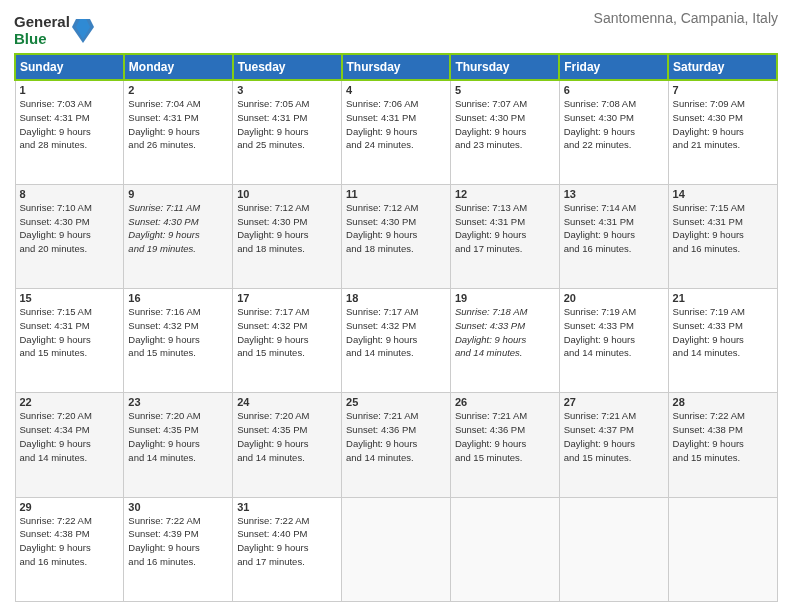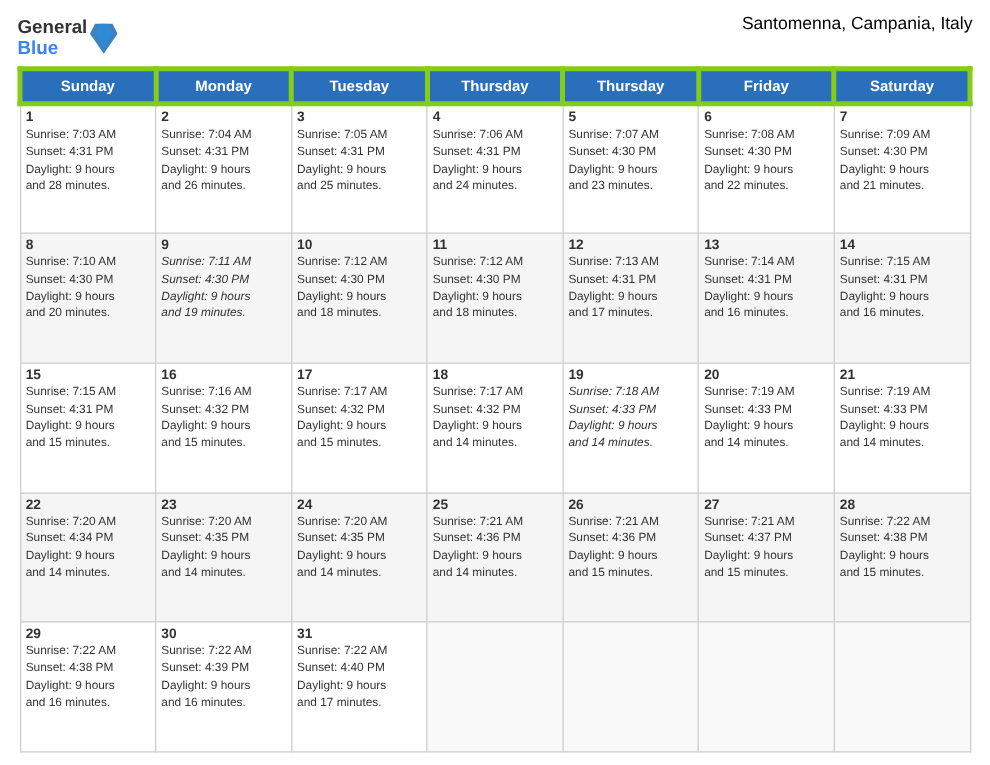--- a/index.html
+++ b/index.html
@@ -34,53 +34,53 @@
       line-height: 1.1;
     }
     .logo-general {
       font-size: 15px;
       font-weight: bold;
       color: #333;
     }
     .logo-blue {
       font-size: 15px;
       font-weight: bold;
-      color: #3b82f6;
+      color: #15803d;
     }
     .logo-icon {
       width: 22px;
       height: 28px;
       margin-left: 2px;
     }
     .title-block {
       text-align: right;
     }
     .month-title {
       font-size: 32px;
       font-weight: bold;
       color: #333;
       line-height: 1.1;
     }
     .location {
       font-size: 14px;
-      color: #000000;
+      color: #737373;
     }
     .calendar-table {
       width: 100%;
       border-collapse: collapse;
       flex: 1;
     }
     .calendar-table th {
       background: #2a6fbb;
       color: #fff;
       font-size: 12px;
       font-weight: bold;
       padding: 5px 4px;
-      text-align: center;
-      border: 4px solid #84cc16;
+      text-align: left;
+      border: 2px solid #84cc16;
     }
     .calendar-table td {
       border: 1px solid #ccc;
       vertical-align: top;
       padding: 3px 4px;
       font-size: 9.5px;
       color: #333;
       width: calc(100% / 7);
       height: 78px;
       background: #fff;

